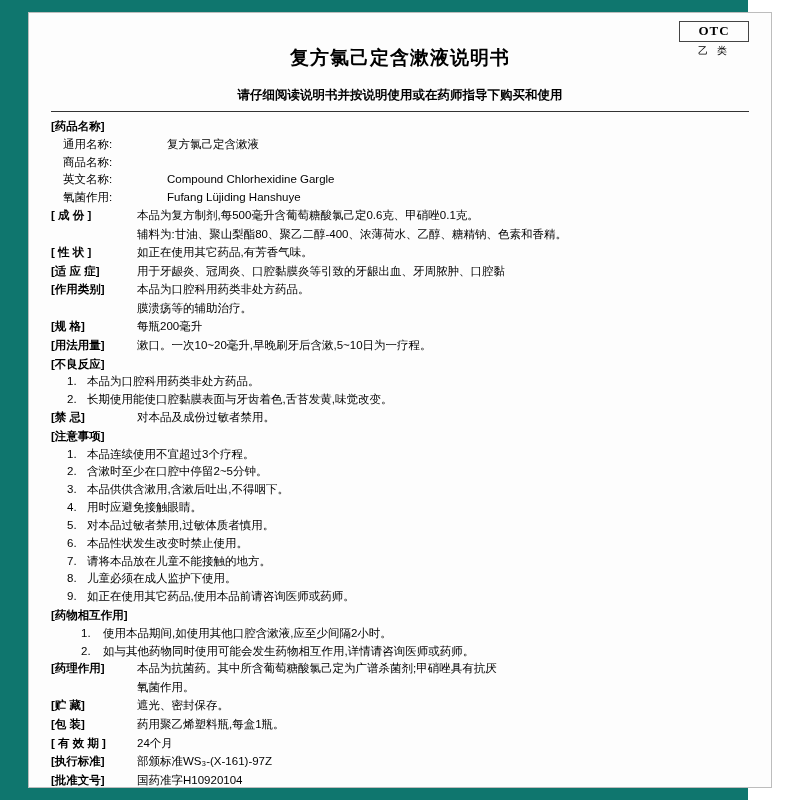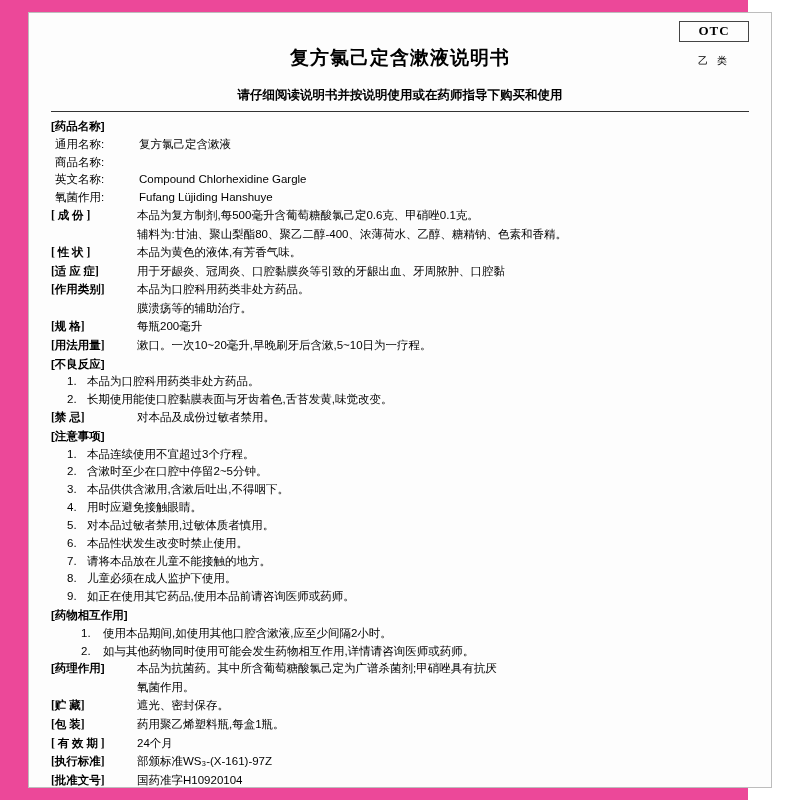--- a/index.html
+++ b/index.html
@@ -11,21 +11,21 @@
     width: 800px;
     height: 800px;
     font-family: "Liberation Sans", "DejaVu Sans", sans-serif;
     color: #000;
     overflow: hidden;
   }
   .page {
     position: relative;
     width: 748px;
     height: 800px;
-    background: #ec4899;
+    background: #0f766e;
     box-sizing: border-box;
   }
   .sheet {
     position: absolute;
     left: 28px;
     top: 12px;
     width: 744px;
     height: 776px;
     background: #fdfdfd;
     border: 1px solid #bdbdbd;
@@ -44,21 +44,21 @@
   .otc-box {
     border: 1px solid #444;
     font-size: 13px;
     letter-spacing: 1px;
     padding: 1px 0 2px 0;
     font-family: "Liberation Serif", serif;
     font-weight: bold;
   }
   .otc-sub {
     font-size: 10px;
-    margin-top: 12px;
+    margin-top: 2px;
     letter-spacing: 3px;
   }
   .title {
     text-align: center;
     font-size: 19px;
     font-weight: bold;
     letter-spacing: 1px;
     margin: 22px 0 16px 0;
     font-family: "DejaVu Sans", "Liberation Sans", sans-serif;
   }
@@ -80,32 +80,33 @@
   .sec {
     margin: 0 0 1px 0;
     display: flex;
     align-items: flex-start;
   }
   .sec-label {
     font-weight: bold;
     white-space: nowrap;
     flex: 0 0 auto;
   }
-  .sec-label.w1 { width: 86px; font-family: Liberation Serif, serif; }
+  .sec-label.w1 { width: 86px; }
   .sec-label.w2 { width: 86px; }
   .sec-body {
     flex: 1 1 auto;
   }
   .blockhead {
     font-weight: bold;
     margin-top: 1px;
   }
   .kv {
     display: flex;
-    margin-left: 4px;
+    margin-left: 12px;
+    gap: 20px;
   }
   .kv .k {
     width: 84px;
     flex: 0 0 auto;
   }
   .kv .v { flex: 1 1 auto; }
   .numline {
     display: flex;
     margin-left: 16px;
   }
@@ -164,21 +165,21 @@
       </div>
 
       <div class="sec">
         <span class="sec-label w1">[ 成    份 ]</span>
         <span class="sec-body">本品为复方制剂,每500毫升含葡萄糖酸氯己定0.6克、甲硝唑0.1克。</span>
       </div>
       <div class="hang">辅料为:甘油、聚山梨酯80、聚乙二醇-400、浓薄荷水、乙醇、糖精钠、色素和香精。</div>
 
       <div class="sec">
         <span class="sec-label w1">[ 性    状 ]</span>
-        <span class="sec-body">本品为黄色的液体,有芳香气味。</span>
+        <span class="sec-body">如正在使用其它药品,有芳香气味。</span>
       </div>
 
       <div class="sec">
         <span class="sec-label w1">[适 应 症]</span>
         <span class="sec-body">用于牙龈炎、冠周炎、口腔黏膜炎等引致的牙龈出血、牙周脓肿、口腔黏</span>
       </div>
 
       <div class="sec">
         <span class="sec-label w1">[作用类别]</span>
         <span class="sec-body">本品为口腔科用药类非处方药品。</span>

